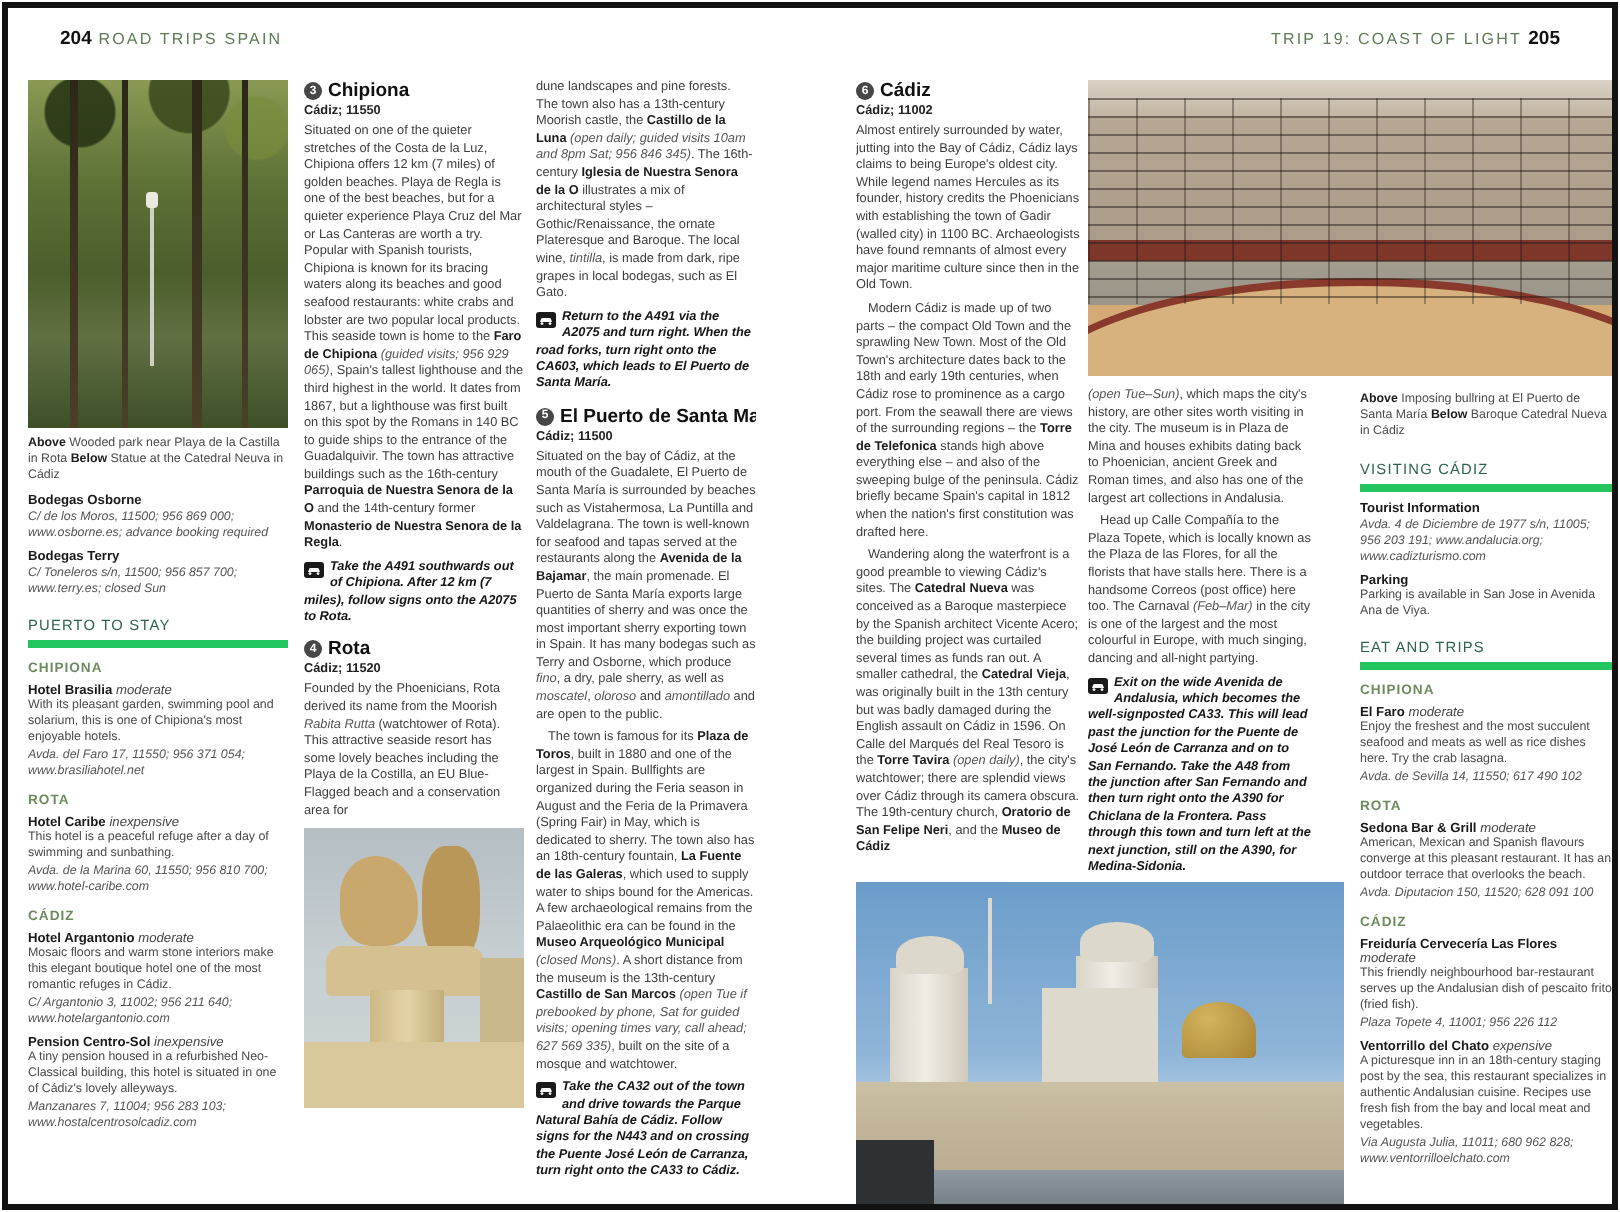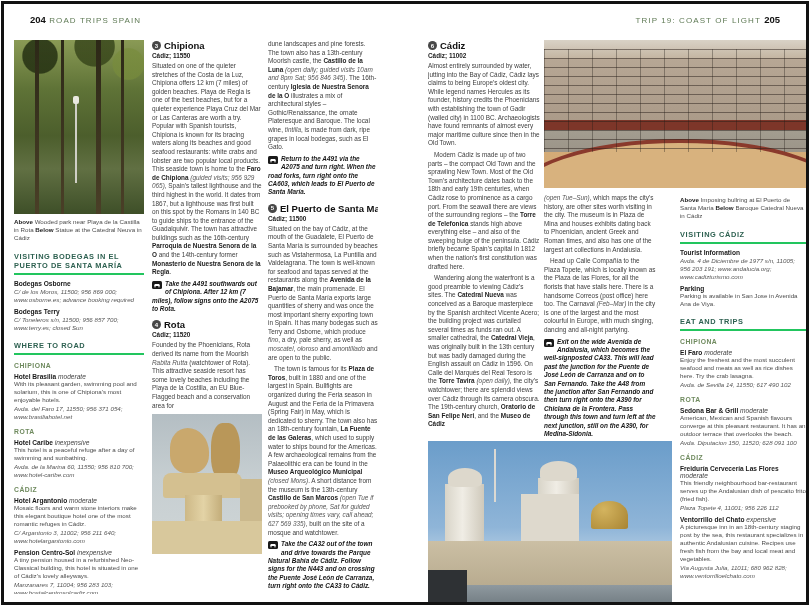--- a/index.html
+++ b/index.html
@@ -24,22 +24,22 @@
   .badge{width:9px;height:9px;border-radius:50%;background:#474747;color:#fff;font-size:6px;
          font-weight:700;display:inline-flex;align-items:center;justify-content:center;flex:0 0 auto;}
   .art-title{font-size:9.5px;font-weight:700;color:#101010;white-space:nowrap;}
   .subtitle{font-size:6.4px;font-weight:700;color:#222;margin:0 0 3px 0;}
 
   .drive{font-size:6.4px;line-height:8.4px;font-weight:700;font-style:italic;color:#161616;margin:2px 0 4px 0;}
   .drive svg{float:left;margin:1px 3px 0 0;}
 
   
   .cap{font-size:6.2px;line-height:8.2px;color:#4c4c4c;margin:4px 0 2px 0;}
-  .sec-h{font-size:7.4px;font-weight:700;letter-spacing:.6px;color:#2e6151;
-         border-bottom:2px solid #22c55e;padding-bottom:3px;margin:9px 0 5px 0;}
+  .sec-h{font-size:7.4px;font-weight:400;letter-spacing:.6px;color:#2e6151;
+         border-bottom:4px solid #22c55e;padding-bottom:3px;margin:9px 0 5px 0;}
   .city{font-size:6.8px;font-weight:700;letter-spacing:.5px;color:#6f8a5e;margin:7px 0 2px 0;}
   .pname{font-size:6.6px;font-weight:700;color:#191919;margin-top:4px;}
   .pname .price{font-weight:400;font-style:italic;color:#444;}
   .pdesc{font-size:6.2px;line-height:8px;color:#4a4a4a;}
   .paddr{font-size:6.2px;line-height:8px;font-style:italic;color:#555;margin-top:1px;}
 
   
   .colbox{position:absolute;overflow:hidden;}
   #sidebar-left{left:10px;top:36px;width:130px;bottom:8px;}
   #col1{left:148px;top:36px;width:110px;bottom:6px;}
@@ -110,27 +110,26 @@
       <div class="leaf"></div>
       <div class="trunk" style="left:16%;width:4px;"></div>
       <div class="trunk" style="left:36%;width:3px;"></div>
       <div class="trunk" style="left:63%;width:5px;"></div>
       <div class="trunk" style="left:82%;width:3px;"></div>
       <div class="lamp-pole"></div>
       <div class="lamp-head"></div>
     </div>
     <div class="cap"><span class="s-b">Above </span><span>Wooded park near Playa de la Castilla in Rota </span><span class="s-b">Below </span><span>Statue at the Catedral Neuva in Cádiz</span></div>
 
-    <div class="sec-h">VISITING BODEGAS IN EL PUERTO DE SANTA MARÍA</div>
     <div class="pname">Bodegas Osborne</div>
     <div class="paddr">C/ de los Moros, 11500; 956 869 000; www.osborne.es; advance booking required</div>
     <div class="pname">Bodegas Terry</div>
     <div class="paddr">C/ Toneleros s/n, 11500; 956 857 700; www.terry.es; closed Sun</div>
 
-    <div class="sec-h">WHERE TO ROAD</div>
+    <div class="sec-h">PUERTO TO STAY</div>
 
     <div class="city">CHIPIONA</div>
     <div class="pname"><span>Hotel Brasilia</span> <span class="price">moderate</span></div>
     <div class="pdesc">With its pleasant garden, swimming pool and solarium, this is one of Chipiona's most enjoyable hotels.</div>
     <div class="paddr">Avda. del Faro 17, 11550; 956 371 054; www.brasiliahotel.net</div>
 
     <div class="city">ROTA</div>
     <div class="pname"><span>Hotel Caribe</span> <span class="price">inexpensive</span></div>
     <div class="pdesc">This hotel is a peaceful refuge after a day of swimming and sunbathing.</div>
     <div class="paddr">Avda. de la Marina 60, 11550; 956 810 700; www.hotel-caribe.com</div>

